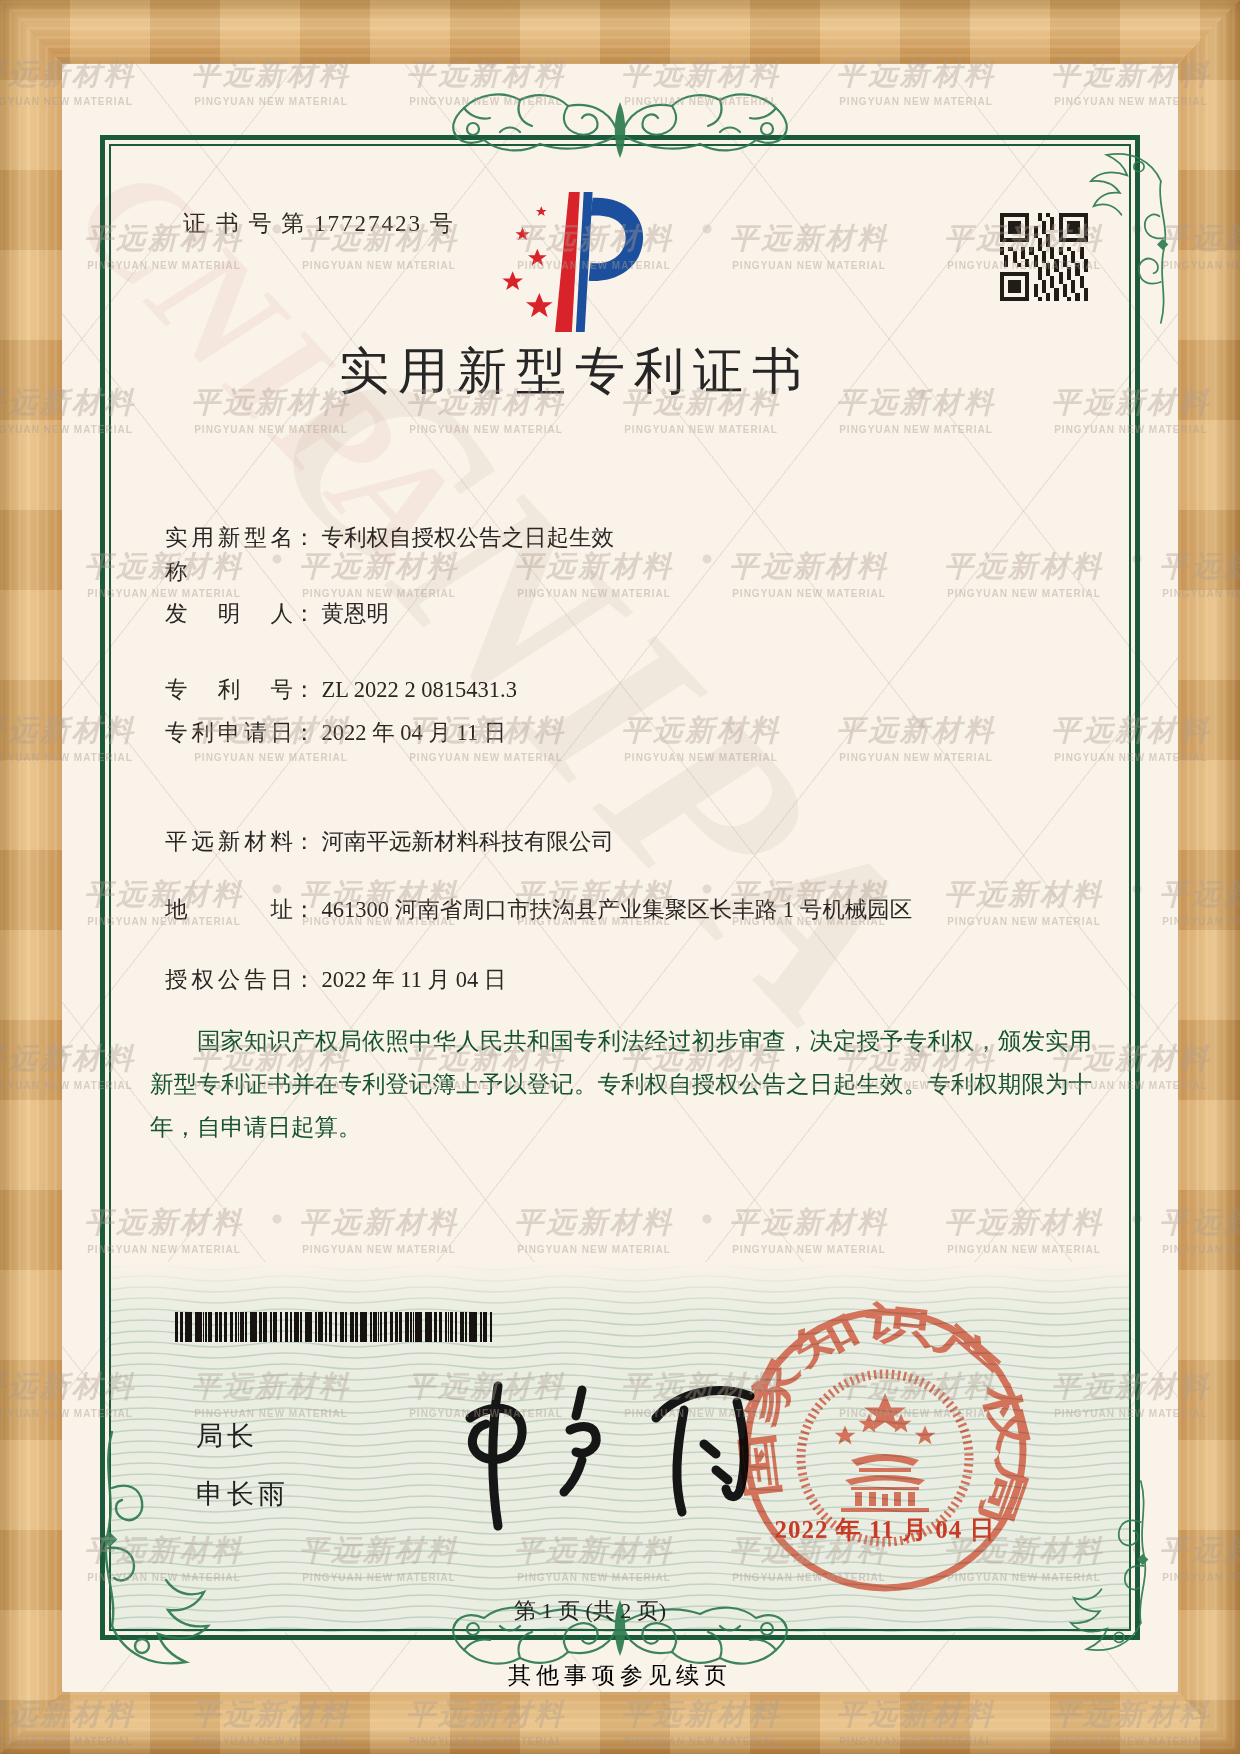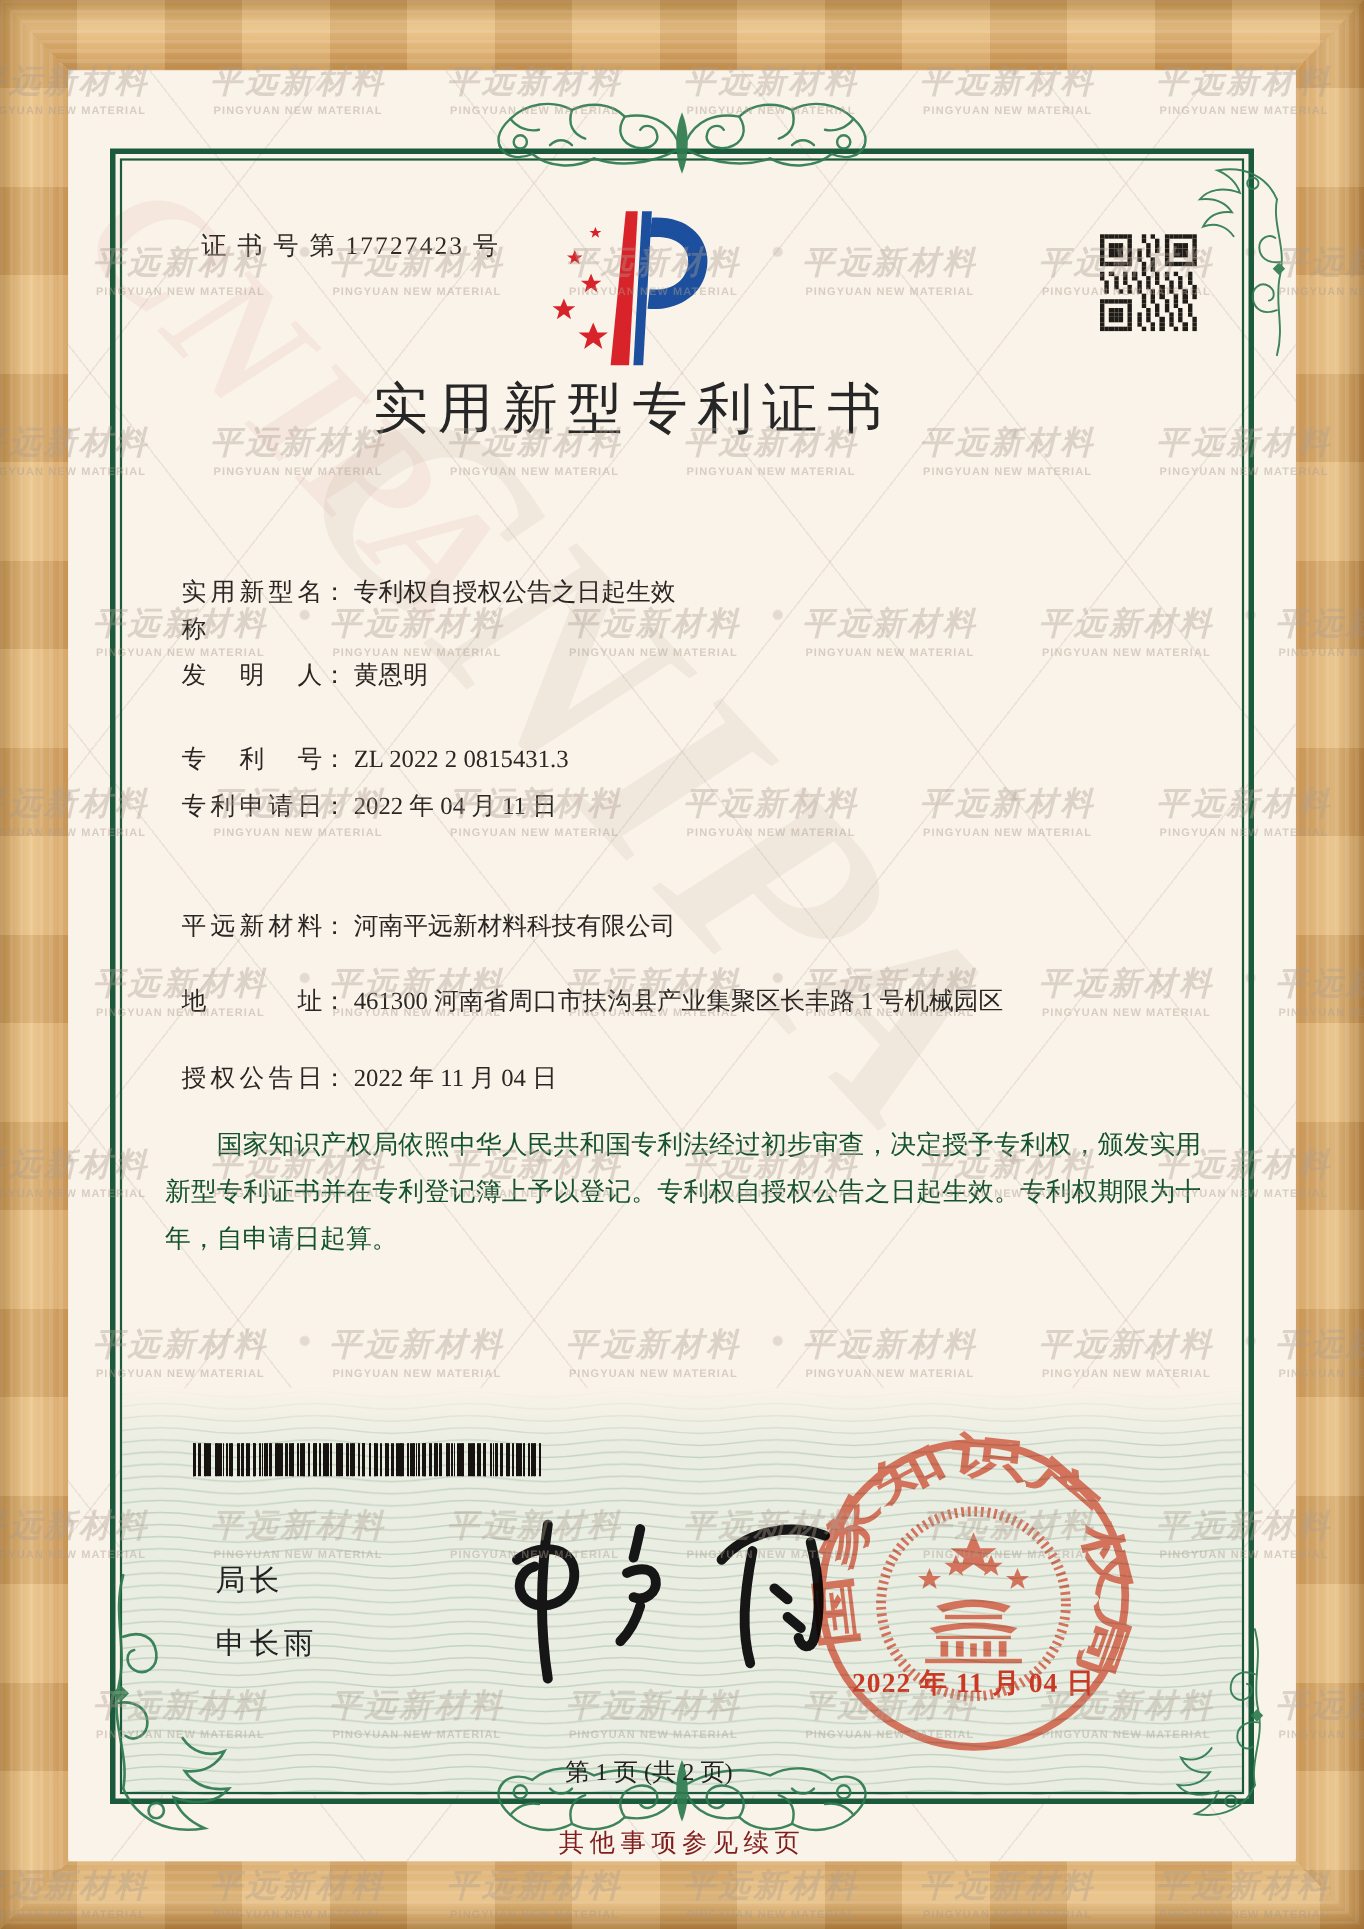--- a/index.html
+++ b/index.html
@@ -102,21 +102,21 @@
   .sig-name{position:absolute;z-index:5;left:196px;top:1476px;font-size:27px;color:#222;
     font-family:"Liberation Sans","DejaVu Sans",sans-serif;letter-spacing:4px;}
   .signature{position:absolute;z-index:6;left:432px;top:1356px;width:340px;height:190px;}
   .seal{position:absolute;z-index:6;left:735px;top:1300px;width:300px;height:300px;
     mix-blend-mode:multiply;opacity:.9;}
   .seal-date{position:absolute;z-index:7;left:720px;top:1513px;width:330px;text-align:center;
     font-size:25px;font-weight:700;color:#c93a26;letter-spacing:1px;}
   .page-info{position:absolute;z-index:5;left:100px;top:1596px;width:1040px;
     padding-right:60px;box-sizing:border-box;text-align:center;font-size:22px;color:#242220;}
   .cont-note{position:absolute;z-index:5;left:0;top:1660px;width:1240px;text-align:center;
-    font-size:23px;color:#7f1d1d;letter-spacing:5px;}
+    font-size:23px;color:#000000;letter-spacing:5px;}
   
   .wm-layer{position:absolute;inset:0;z-index:9;pointer-events:none;overflow:hidden;}
   .wm{position:absolute;width:192px;text-align:center;color:rgba(174,158,144,.38);}
   .wm-cn{font-size:29px;font-weight:800;letter-spacing:3px;font-style:italic;
     font-family:"Liberation Sans","DejaVu Sans",sans-serif;}
   .wm-en{font-size:10px;font-weight:700;letter-spacing:1px;margin-top:1px;
     font-family:"Liberation Sans","DejaVu Sans",sans-serif;color:rgba(174,158,144,.44);}
   .defs-hidden{position:absolute;width:0;height:0;overflow:hidden;}
 </style>
 </head>

